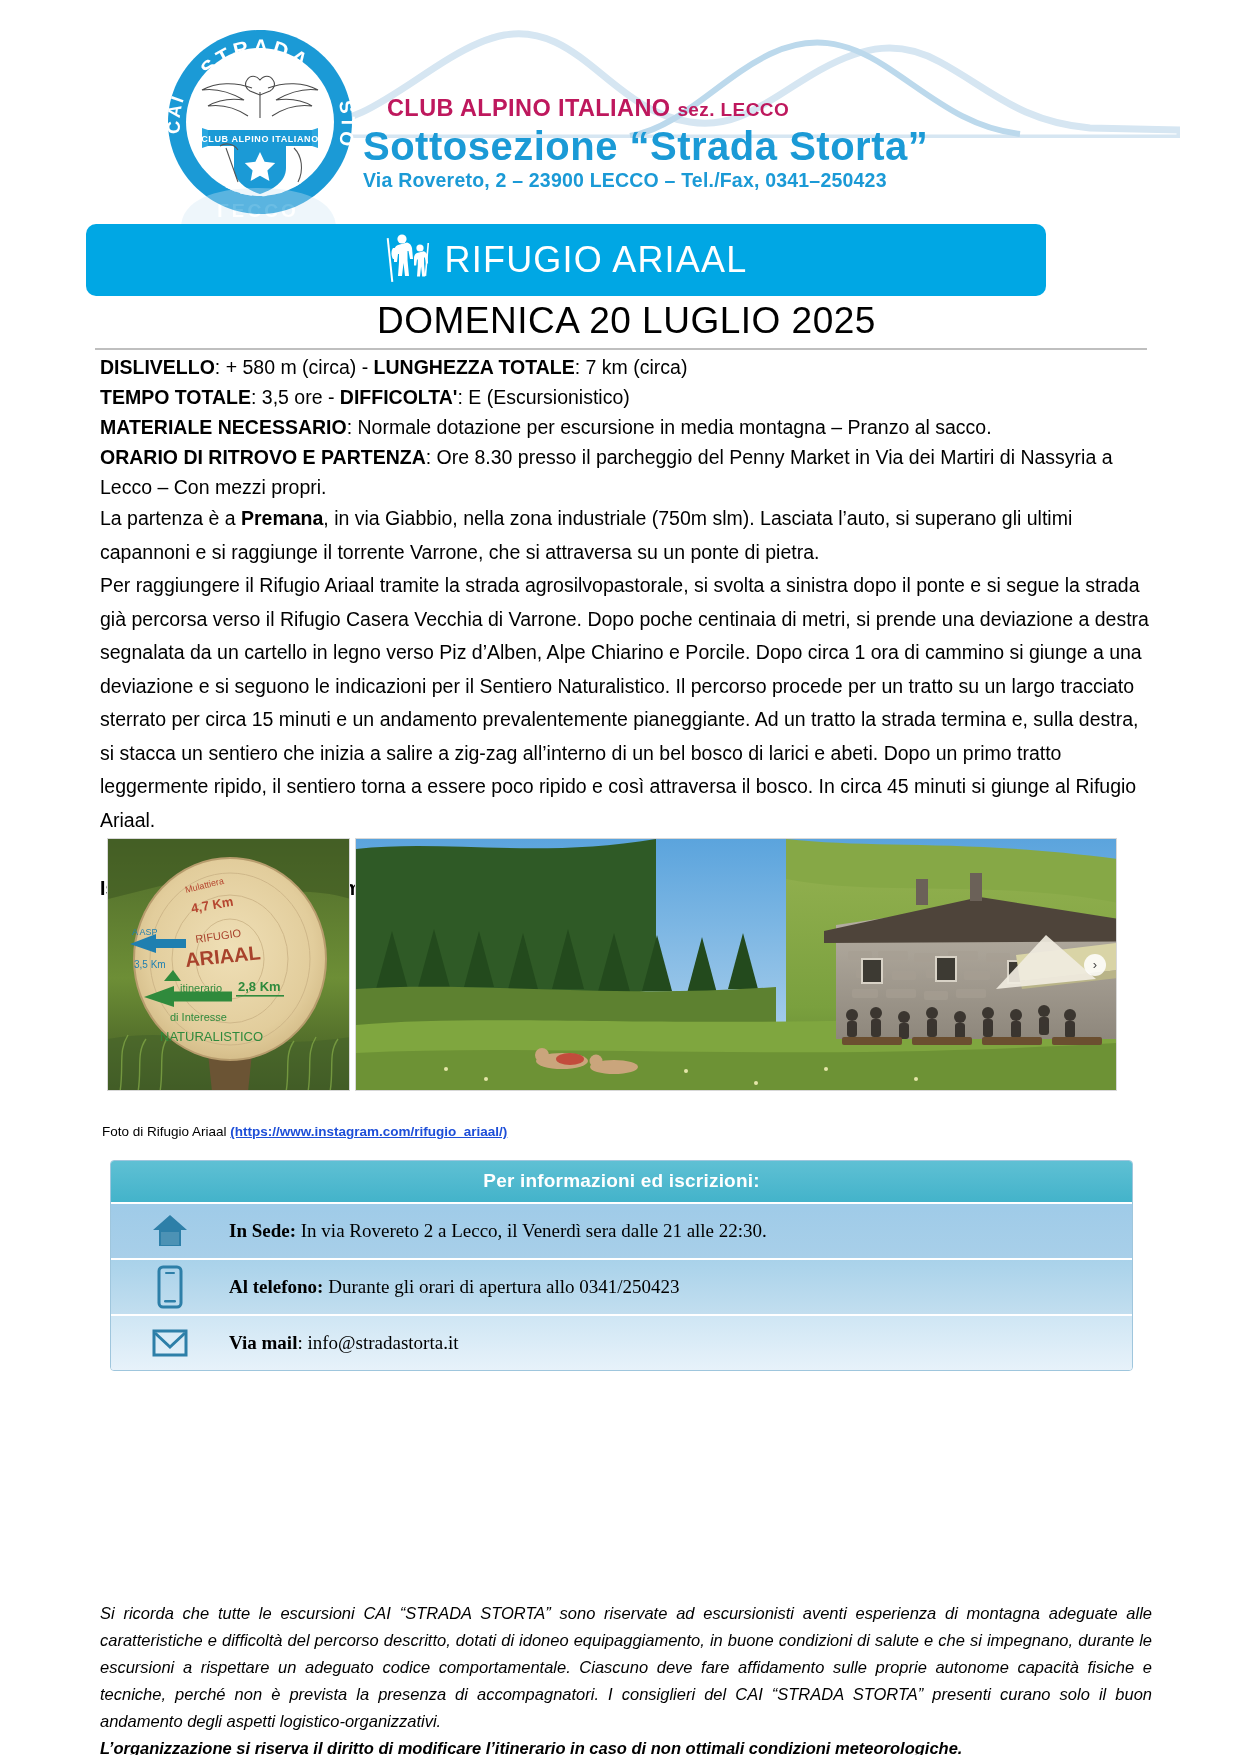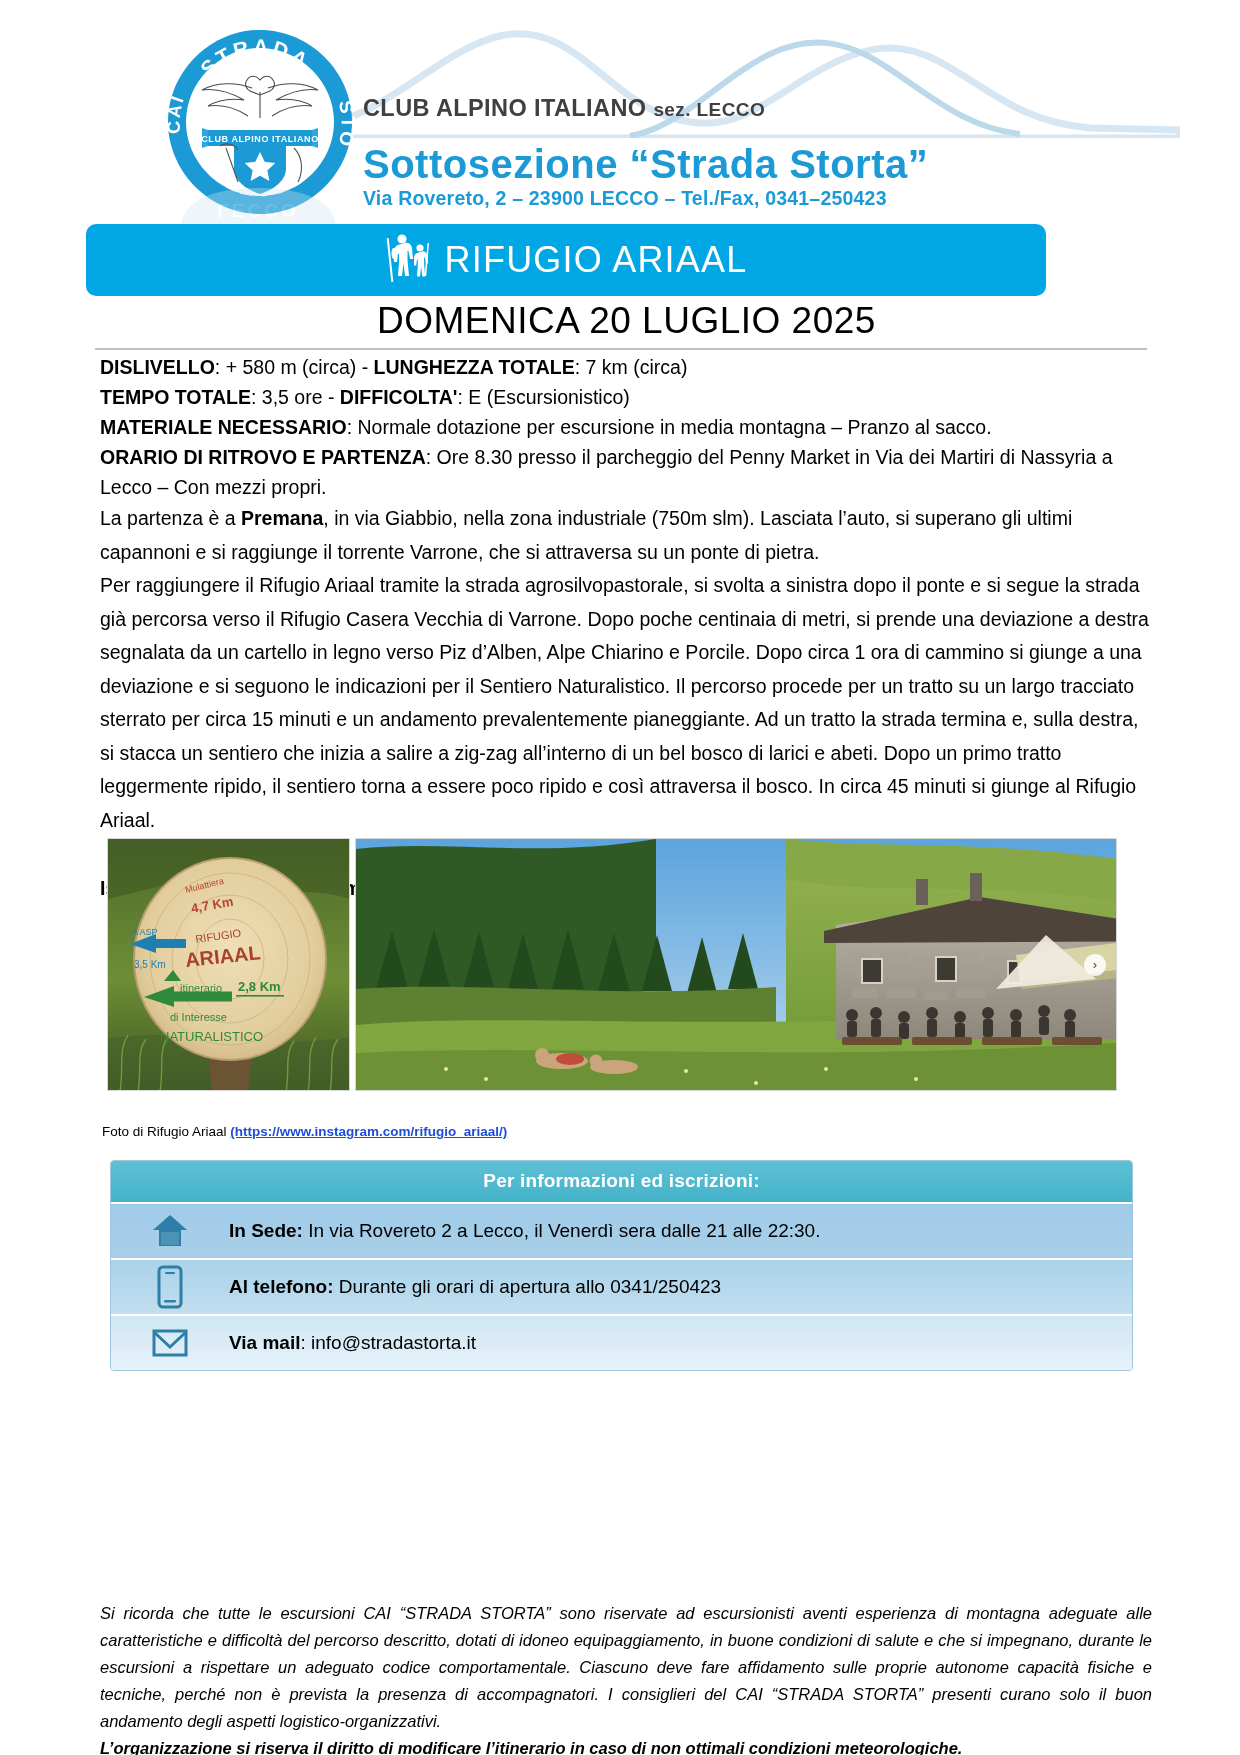--- a/index.html
+++ b/index.html
@@ -44,33 +44,34 @@
     overflow: hidden;
     opacity: .35;
   }
   .header-text {
     position: absolute;
     left: 363px;
     top: 95px;
     width: 800px;
   }
   .hdr-line1 {
-    color: #404040;
+    color: #be185d;
     font-size: 23.5px;
     font-weight: 600;
     letter-spacing: .4px;
     white-space: nowrap;
+    margin-left: 24px;
   }
   .hdr-line1 .sez { font-size: 19px; font-weight: 700; }
   .hdr-line2 {
     color: #1b9ad6;
     font-size: 40px;
     font-weight: 700;
     letter-spacing: .5px;
-    margin-top: 20px;
+    margin-top: 2px;
     white-space: nowrap;
   }
   .hdr-line3 {
     color: #1b9ad6;
     font-size: 19.5px;
     font-weight: 600;
     letter-spacing: .2px;
     margin-top: 0;
     white-space: nowrap;
   }
@@ -206,20 +207,21 @@
     font-size: 19px;
     font-weight: 700;
     padding: 9px 0 10px;
     letter-spacing: .2px;
   }
   .info-row {
     display: flex;
     align-items: center;
     min-height: 56px;
     border-top: 2px solid #ffffff;
+    font-family: Liberation Serif, serif;
   }
   .info-row-1 { background: linear-gradient(to bottom, #9fcbe8, #a8cfe9); }
   .info-row-2 { background: linear-gradient(to bottom, #a9d2ea, #c2deef); }
   .info-row-3 { background: linear-gradient(to bottom, #cfe6f4, #e7f2fa); }
   .info-icon {
     width: 118px;
     display: flex;
     align-items: center;
     justify-content: center;
     flex: none;

